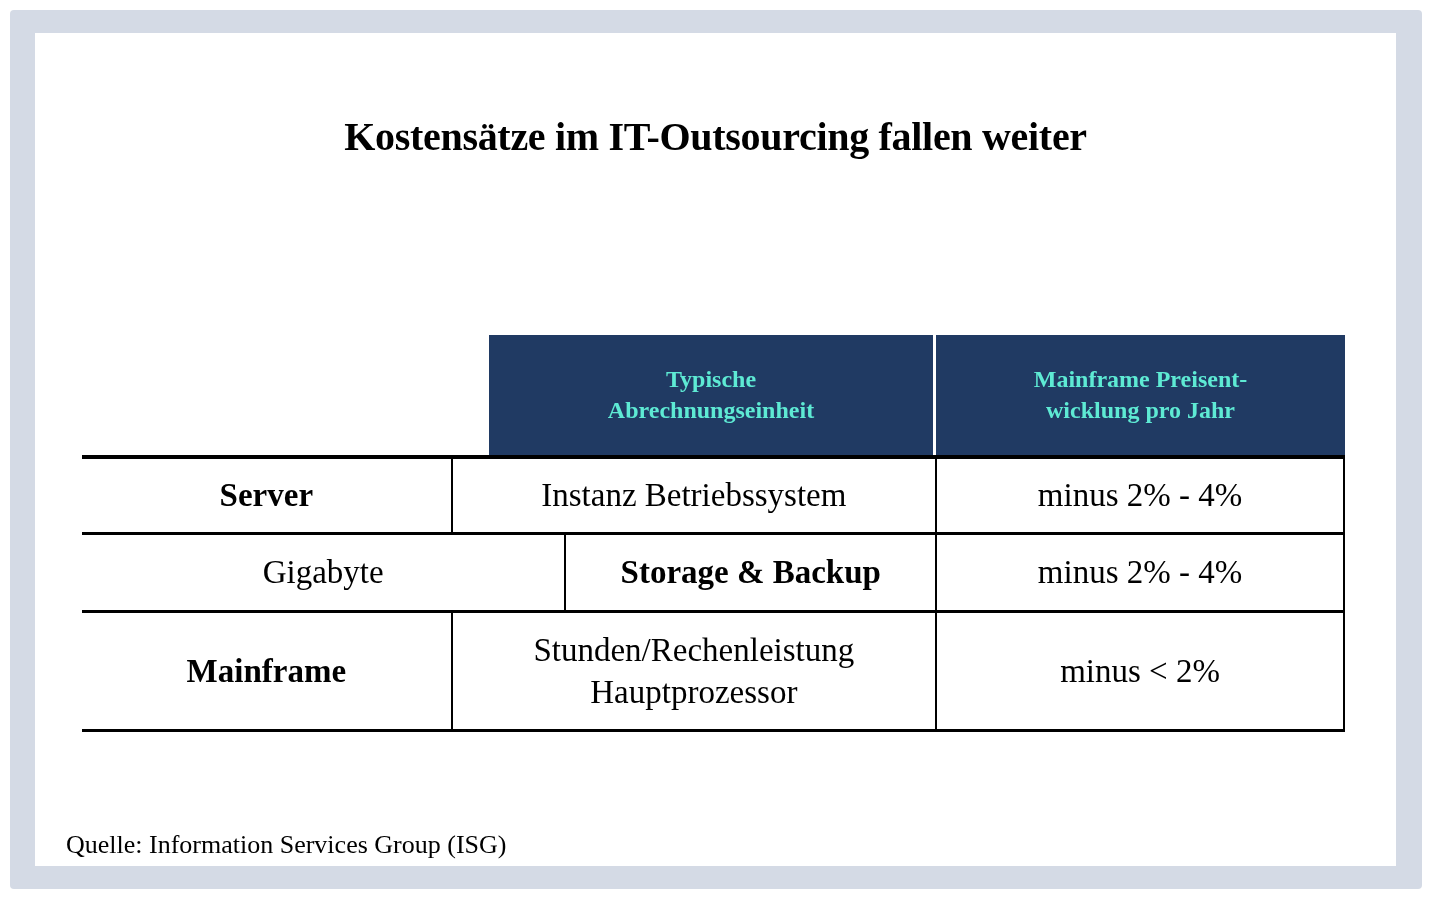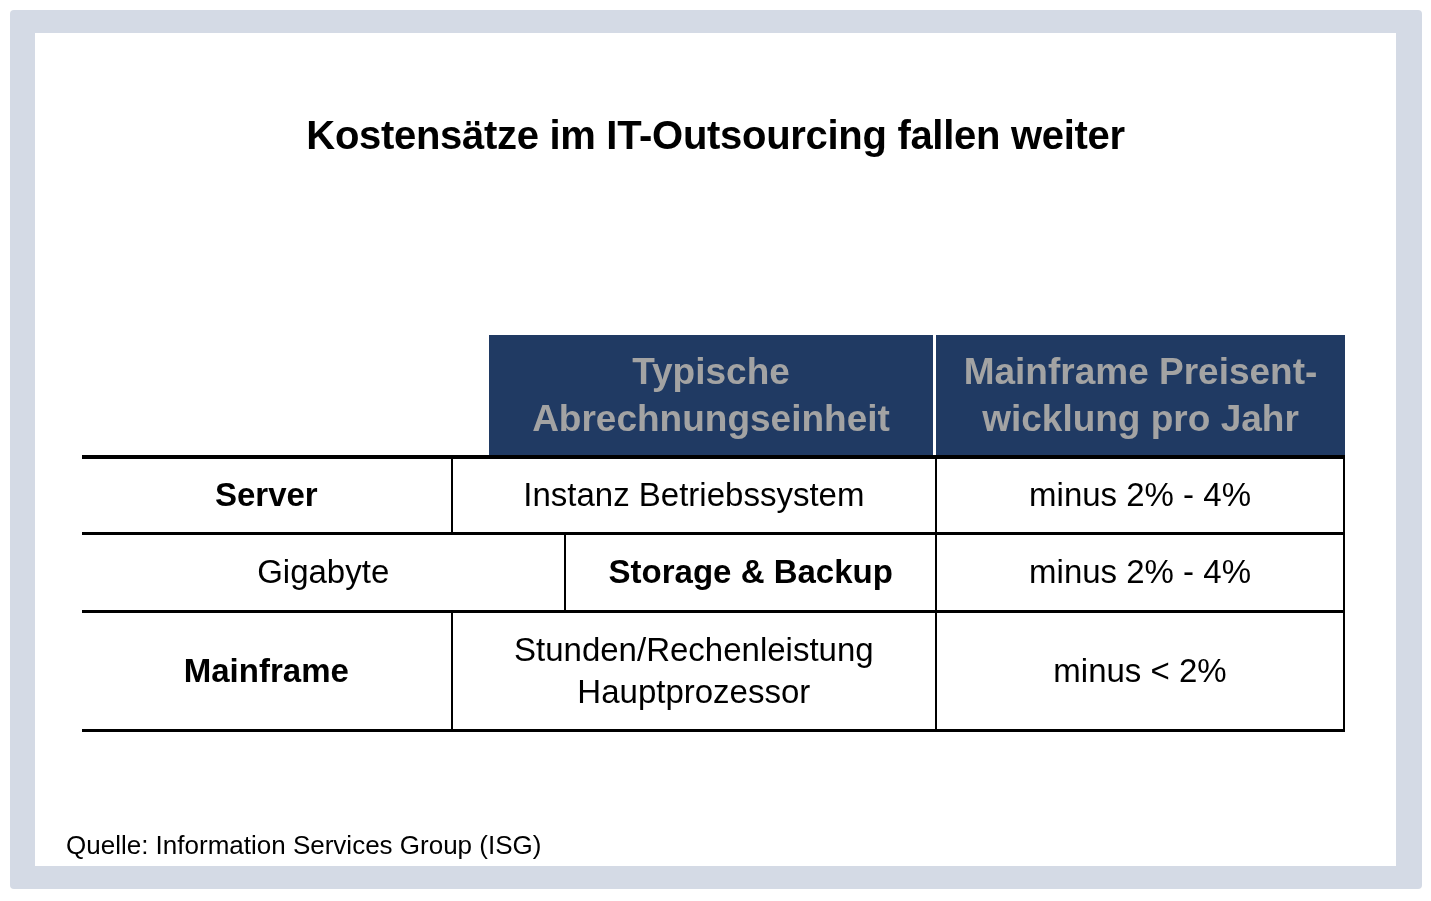--- a/index.html
+++ b/index.html
@@ -9,42 +9,43 @@
     position: relative;
     overflow: hidden;
     font-family: "Liberation Sans", sans-serif;
     color: #000;
   }
   .frame {
     position: absolute; left: 10px; top: 10px;
     width: 1412px; height: 879px;
     background: #d4dae5;
     border-radius: 4px;
+    font-family: Liberation Serif, serif;
   }
   .panel {
     position: absolute; left: 25px; top: 23px;
     width: 1361px; height: 833px;
     background: #ffffff;
   }
   .title {
     position: absolute; left: 0; top: 80px; width: 100%;
     margin: 0;
     text-align: center;
     font-size: 40px; font-weight: 700;
     letter-spacing: -0.3px;
     white-space: pre-line;
   }
   .tablewrap {
     position: absolute; left: 47px; top: 302px;
     width: 1263px;
   }
   .thead { display: flex; margin-left: 407px; height: 120px; }
   .th {
-    background: #203a63; color: #a3a3a3;
-    font-weight: 700; font-size: 37px; line-height: 1.28;
+    background: #203a63; color: #5eead4;
+    font-weight: 700; font-size: 24px; line-height: 1.28;
     display: flex; align-items: center; justify-content: center;
     text-align: center; white-space: pre-line;
     box-sizing: border-box;
   }
   .th.unit  { width: 444px; }
   .thdiv    { width: 3px; background: #ffffff; }
   .th.trend { width: 409px; }
   .tbody { border-top: 4px solid #000; }
   .trow { display: flex; border-bottom: 3px solid #000; box-sizing: border-box; }
   .trow.r1 { height: 76px; }

